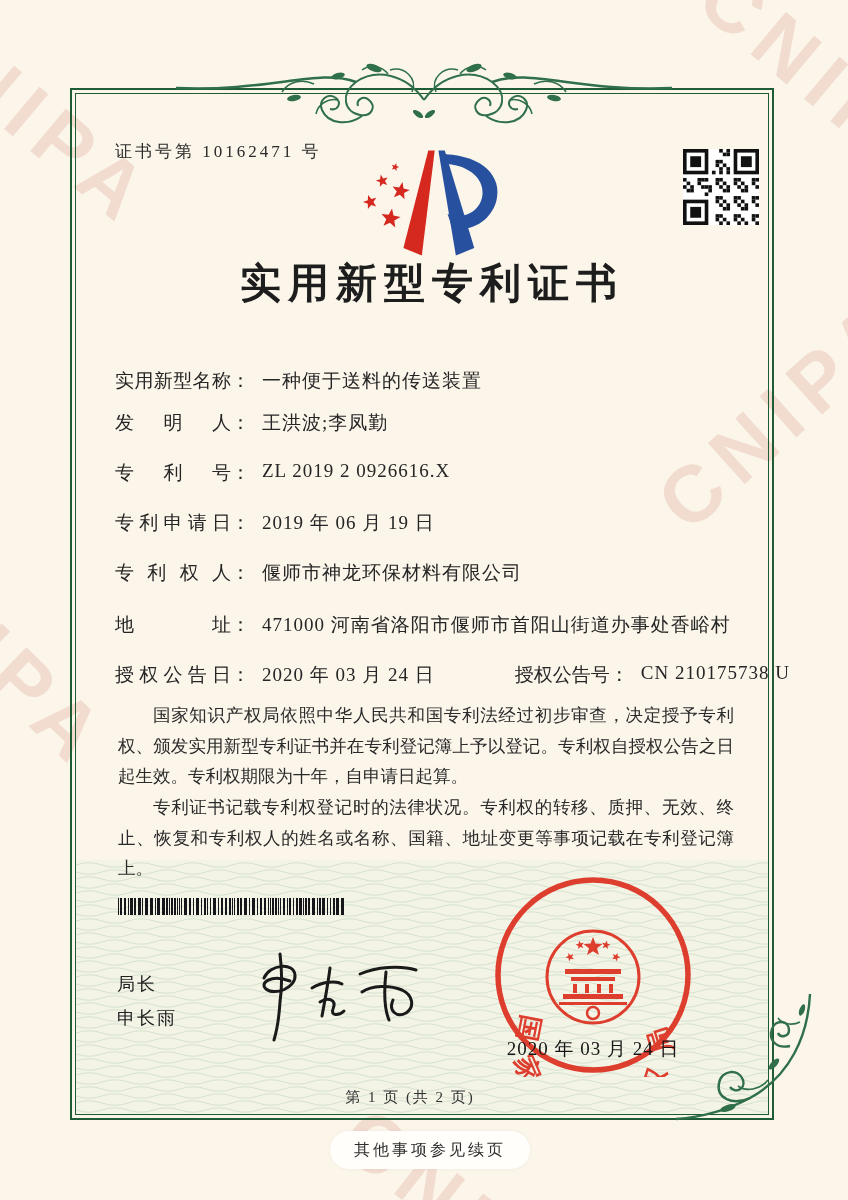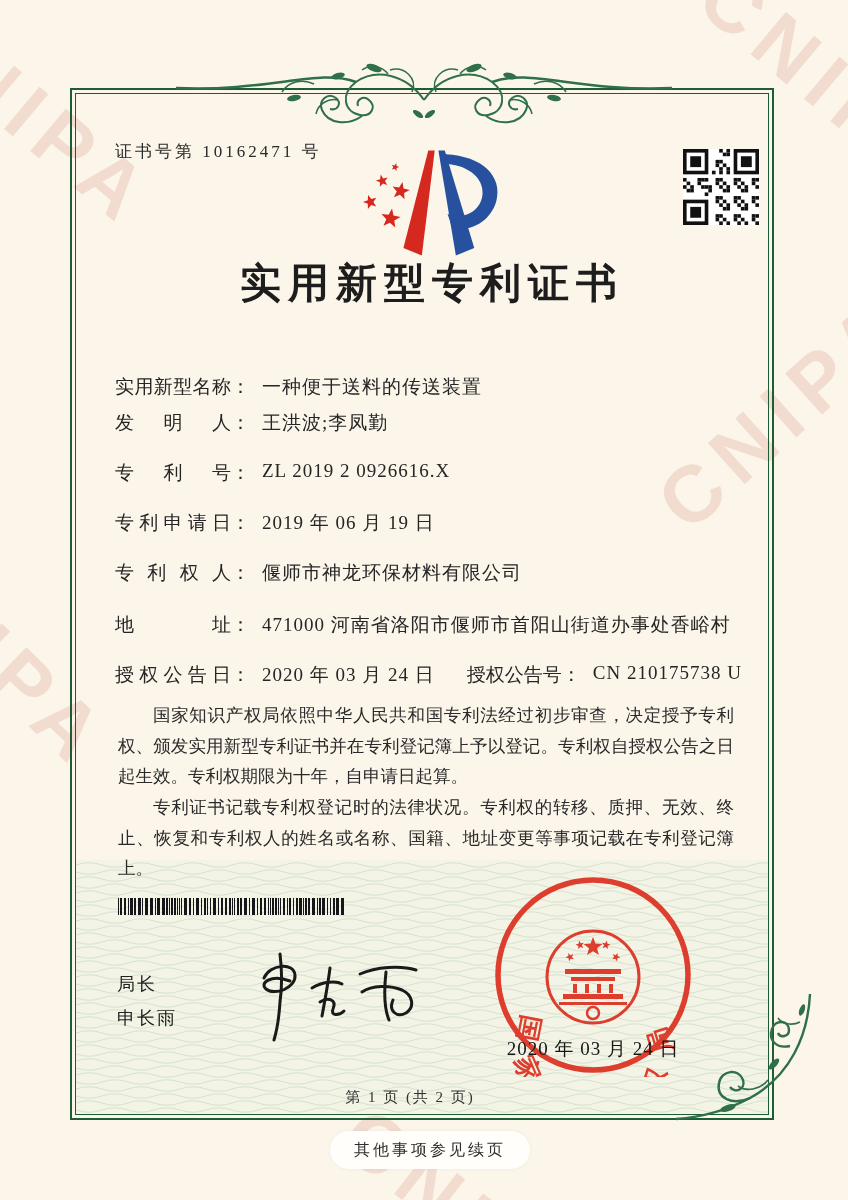--- a/index.html
+++ b/index.html
@@ -33,21 +33,21 @@
 
   .title{position:absolute;left:8px;top:256px;width:848px;text-align:center;font-size:41px;
       font-weight:700;letter-spacing:7px;color:#1d1d1d;z-index:4;}
 
   .fields{position:absolute;left:115px;top:357px;width:625px;z-index:4;font-size:19px;color:#252525;}
   .frow{position:absolute;left:0;white-space:nowrap;}
   .flabel{display:inline-block;width:116px;text-align:justify;text-align-last:justify;vertical-align:top;}
   .flabel2{display:inline-block;vertical-align:top;}
   .fcolon{display:inline-block;vertical-align:top;}
   .fvalue{display:inline-block;padding-left:12px;vertical-align:top;letter-spacing:1px;}
-  .pair2{margin-left:32px;}
+  .pair2{margin-left:80px;}
 
   .paras{position:absolute;left:118px;top:700px;width:616px;z-index:4;font-size:17.5px;
       line-height:1.75;color:#2a2a2a;text-align:justify;}
   .paras p{margin:0;text-indent:2em;}
 
   .barcode{position:absolute;left:118px;top:898px;width:232px;height:17px;z-index:4;}
 
   .sig-title{position:absolute;left:117px;top:972px;font-family:"Liberation Sans","DejaVu Sans",sans-serif;
       font-size:18px;letter-spacing:2px;color:#222;z-index:4;}
   .sig-name{position:absolute;left:117px;top:1006px;font-family:Liberation Mono, monospace;
@@ -262,21 +262,21 @@
         <rect x="42.29" y="70.48" width="3.52" height="3.52"></rect>
         <rect x="52.86" y="70.48" width="3.52" height="3.52"></rect>
         <rect x="59.90" y="70.48" width="3.52" height="3.52"></rect>
         <rect x="70.48" y="70.48" width="3.52" height="3.52"></rect>
       </g>
   </svg>
 
   <div class="title">实用新型专利证书</div>
 
   <div class="fields">
-    <div class="frow" style="top:17px">
+    <div class="frow" style="top:11px">
       <span class="flabel">实用新型名称</span><span class="fcolon">：</span><span class="fvalue">一种便于送料的传送装置</span>
     </div>
     <div class="frow" style="top:53px">
       <span class="flabel">发明人</span><span class="fcolon">：</span><span class="fvalue">王洪波;李凤勤</span>
     </div>
     <div class="frow" style="top:103px">
       <span class="flabel">专利号</span><span class="fcolon">：</span><span class="fvalue">ZL 2019 2 0926616.X</span>
     </div>
     <div class="frow" style="top:153px">
       <span class="flabel">专利申请日</span><span class="fcolon">：</span><span class="fvalue">2019 年 06 月 19 日</span>

